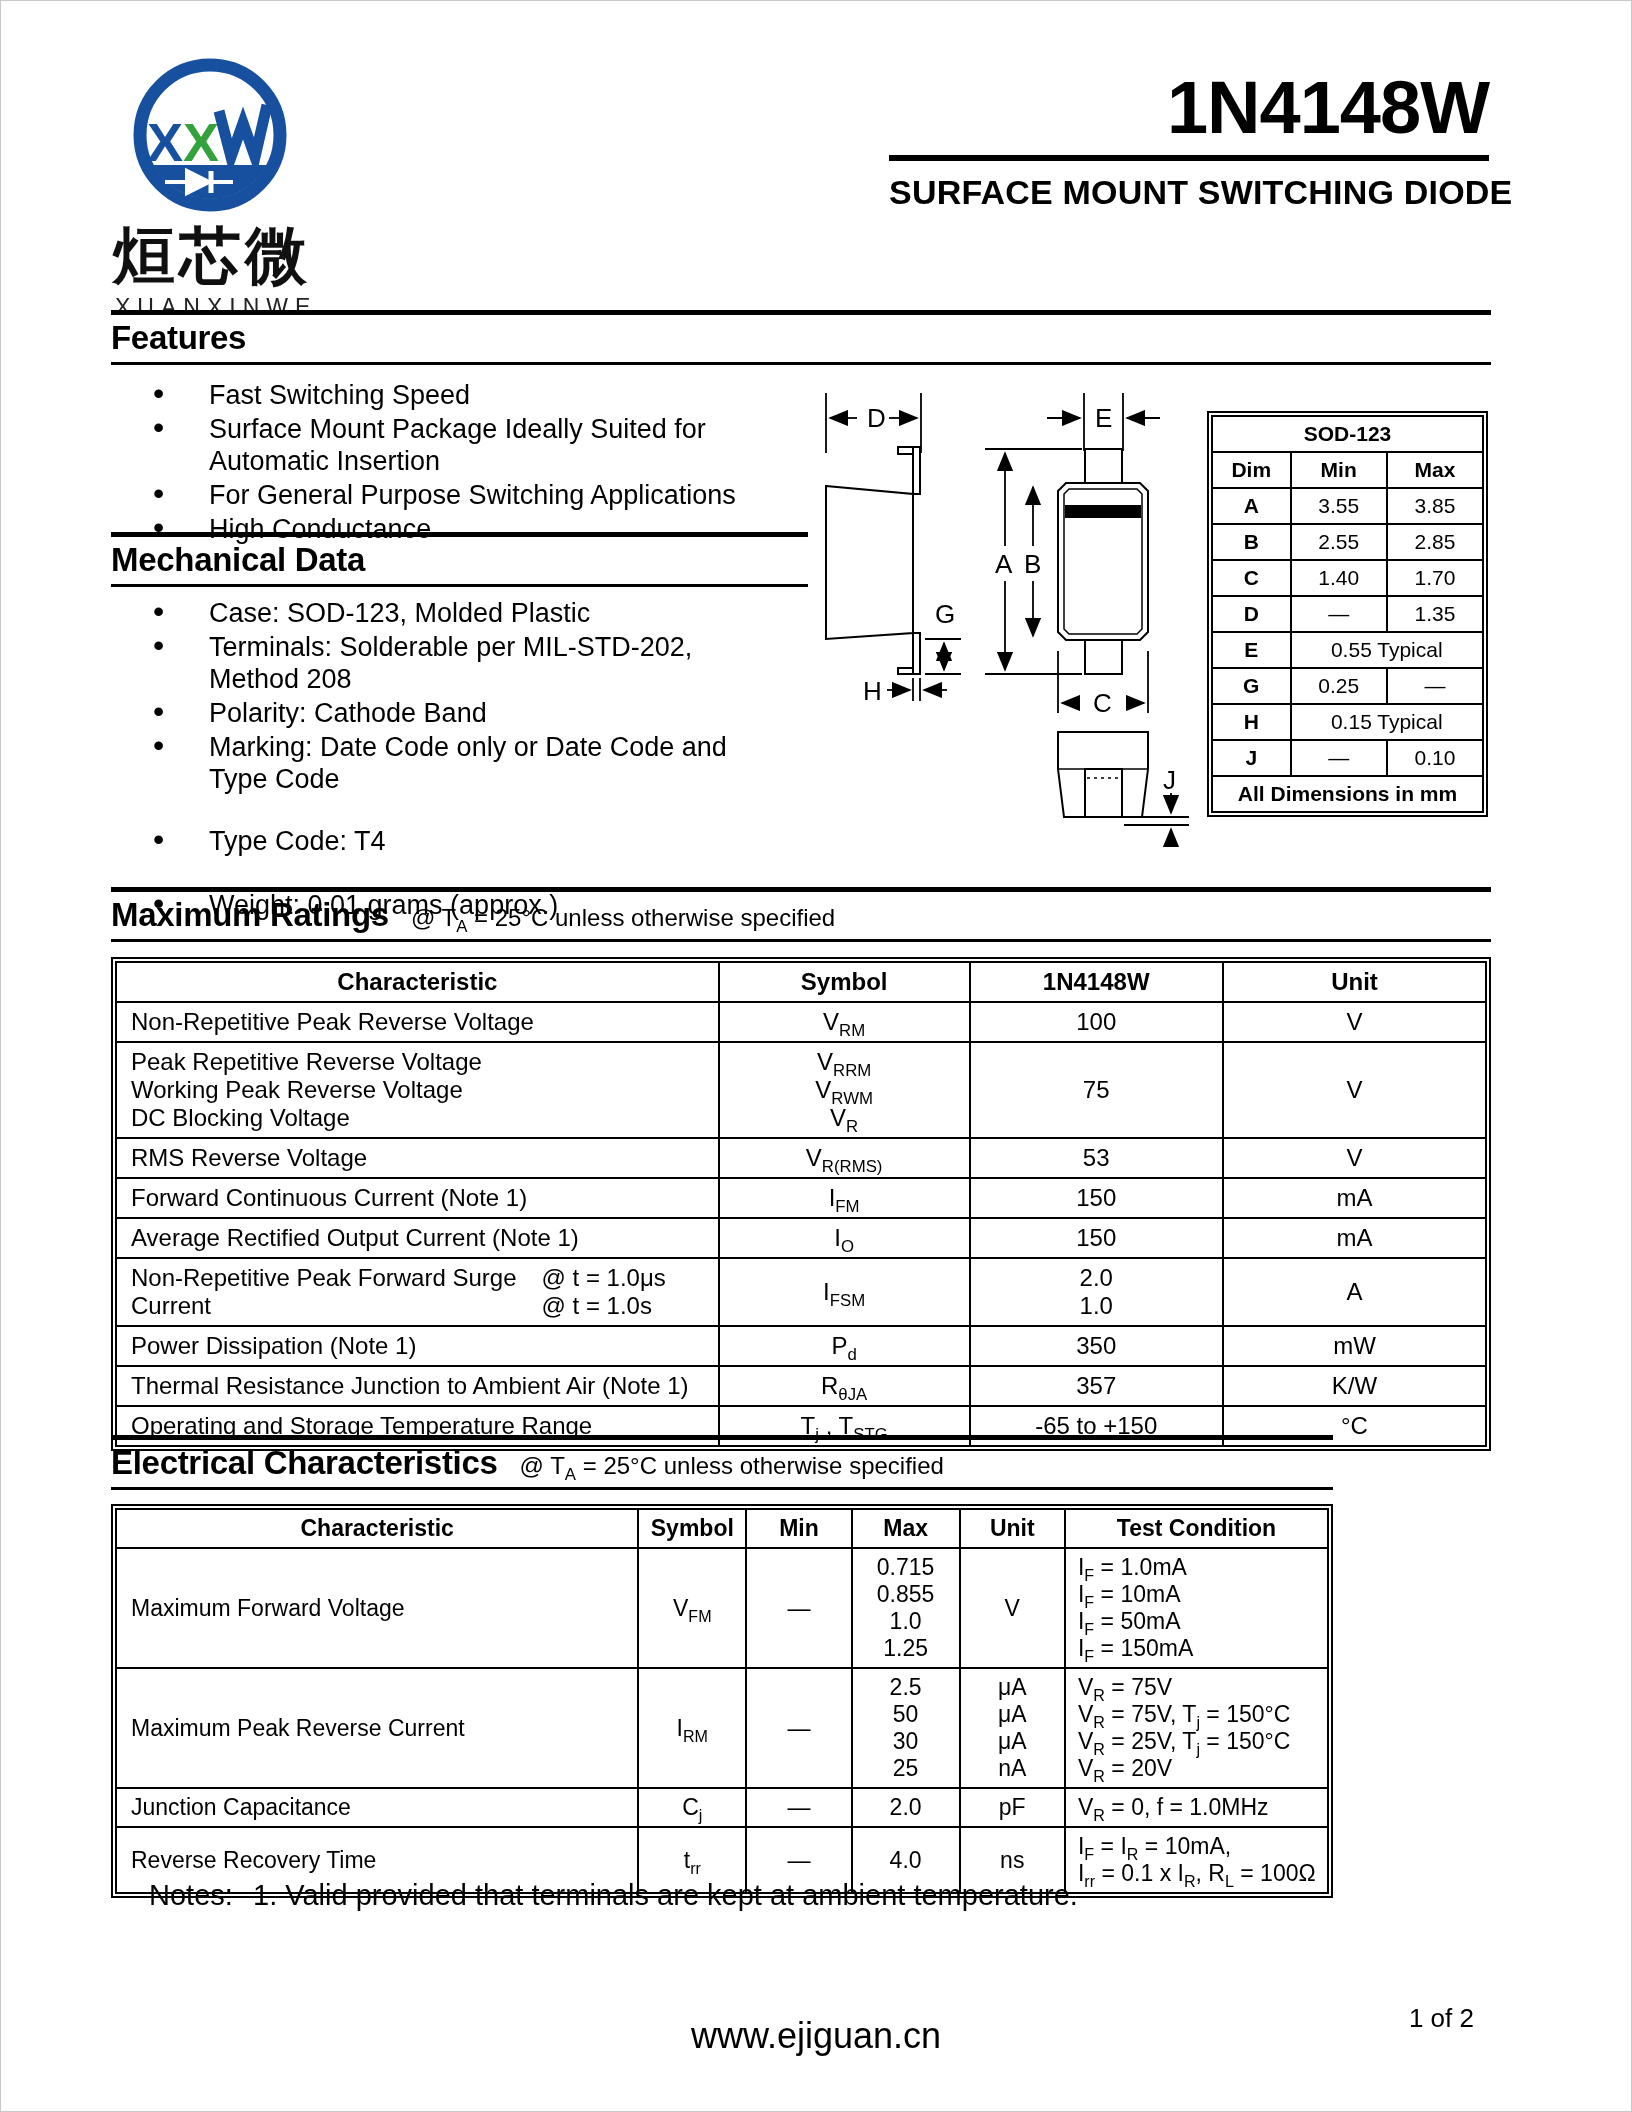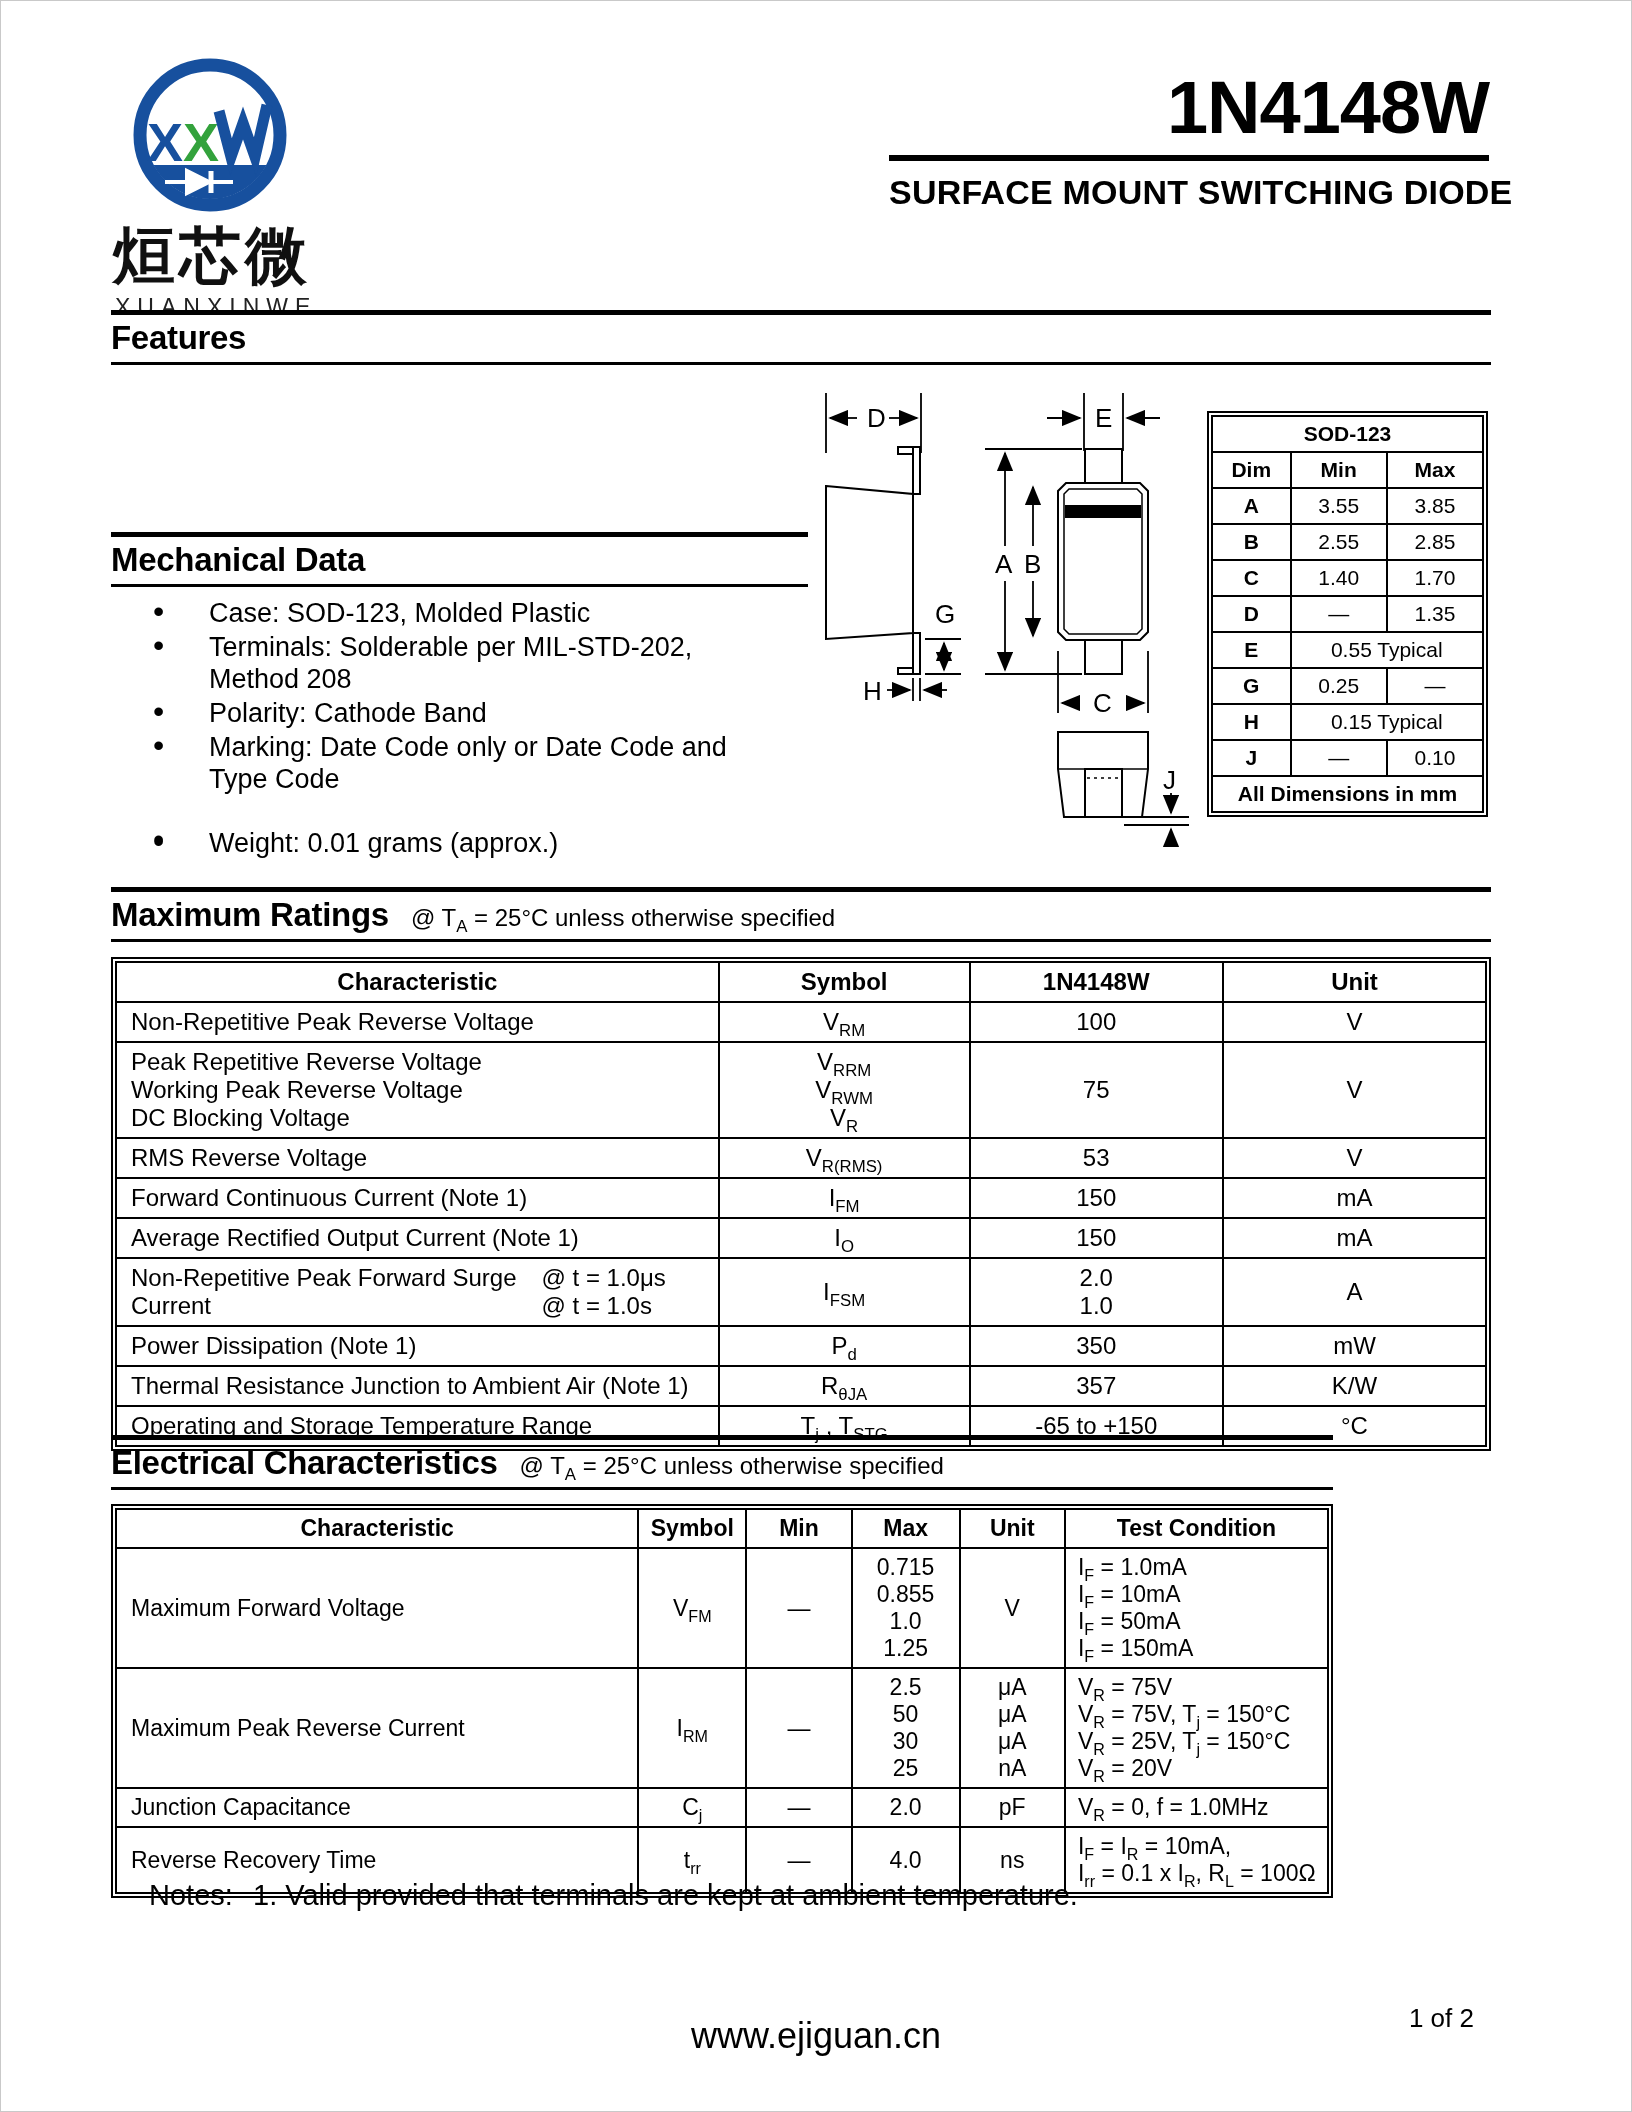--- a/index.html
+++ b/index.html
@@ -84,33 +84,40 @@
   <div class="title-block">
     <div class="part-number">1N4148W</div>
     <div class="title-rule"></div>
     <div class="subtitle">SURFACE MOUNT SWITCHING DIODE</div>
   </div>
 
   <div class="sec" style="top:309px;width:1380px;">
     <div class="rule-a"></div>
     <div class="sec-head"><h2>Features</h2></div>
     <div class="rule-b"></div>
+    <ul class="blist" style="width:700px;">
+      <li>Fast Switching Speed</li>
+      <li>Surface Mount Package Ideally Suited for<br>Automatic Insertion</li>
+      <li>For General Purpose Switching Applications</li>
+      <li>High Conductance</li>
+    </ul>
   </div>
 
   <div class="sec" style="top:531px;width:697px;">
     <div class="rule-a"></div>
     <div class="sec-head"><h2>Mechanical Data</h2></div>
     <div class="rule-b"></div>
     <ul class="blist" style="margin-top:10px;">
       <li>Case: SOD-123, Molded Plastic</li>
       <li>Terminals: Solderable per MIL-STD-202,<br>Method 208</li>
       <li>Polarity: Cathode Band</li>
       <li>Marking:  Date Code only or Date Code and<br>Type Code</li>
       <li class="gap-top" style="list-style:none;"></li>
     </ul>
+    <div class="plainline mt24">Type Code: T4</div>
     <ul class="blist" style="margin-top:32px;">
       <li>Weight: 0.01 grams (approx.)</li>
     </ul>
   </div>
 
   <div style="position:absolute;left:778px;top:380px;">
     <svg width="424" height="468" viewBox="0 0 424 468">
       <defs>
         <marker id="ah" markerWidth="11" markerHeight="9" refX="10" refY="4.5" orient="auto">
           <path d="M0,0 L11,4.5 L0,9 z" fill="#000"></path>

